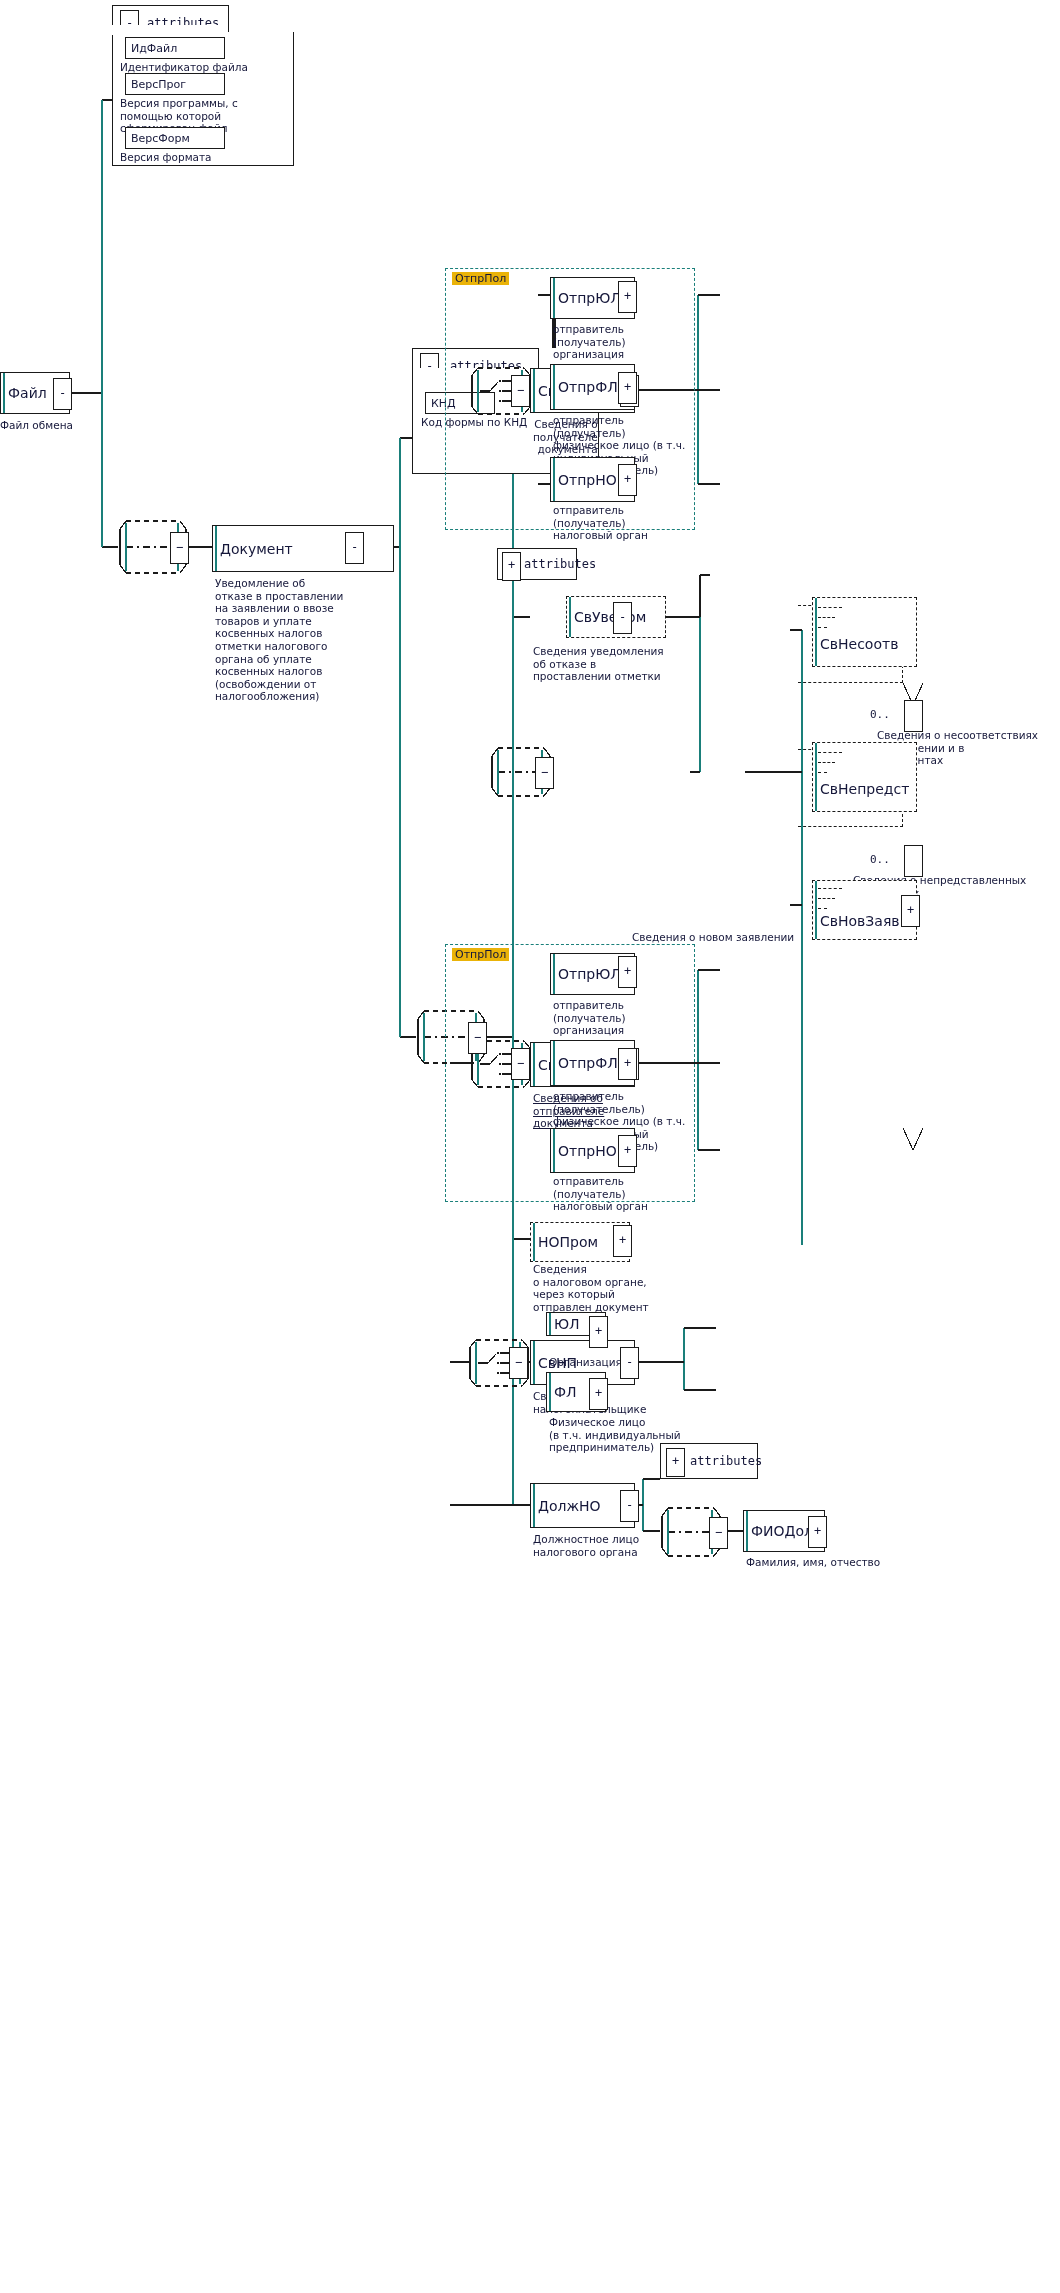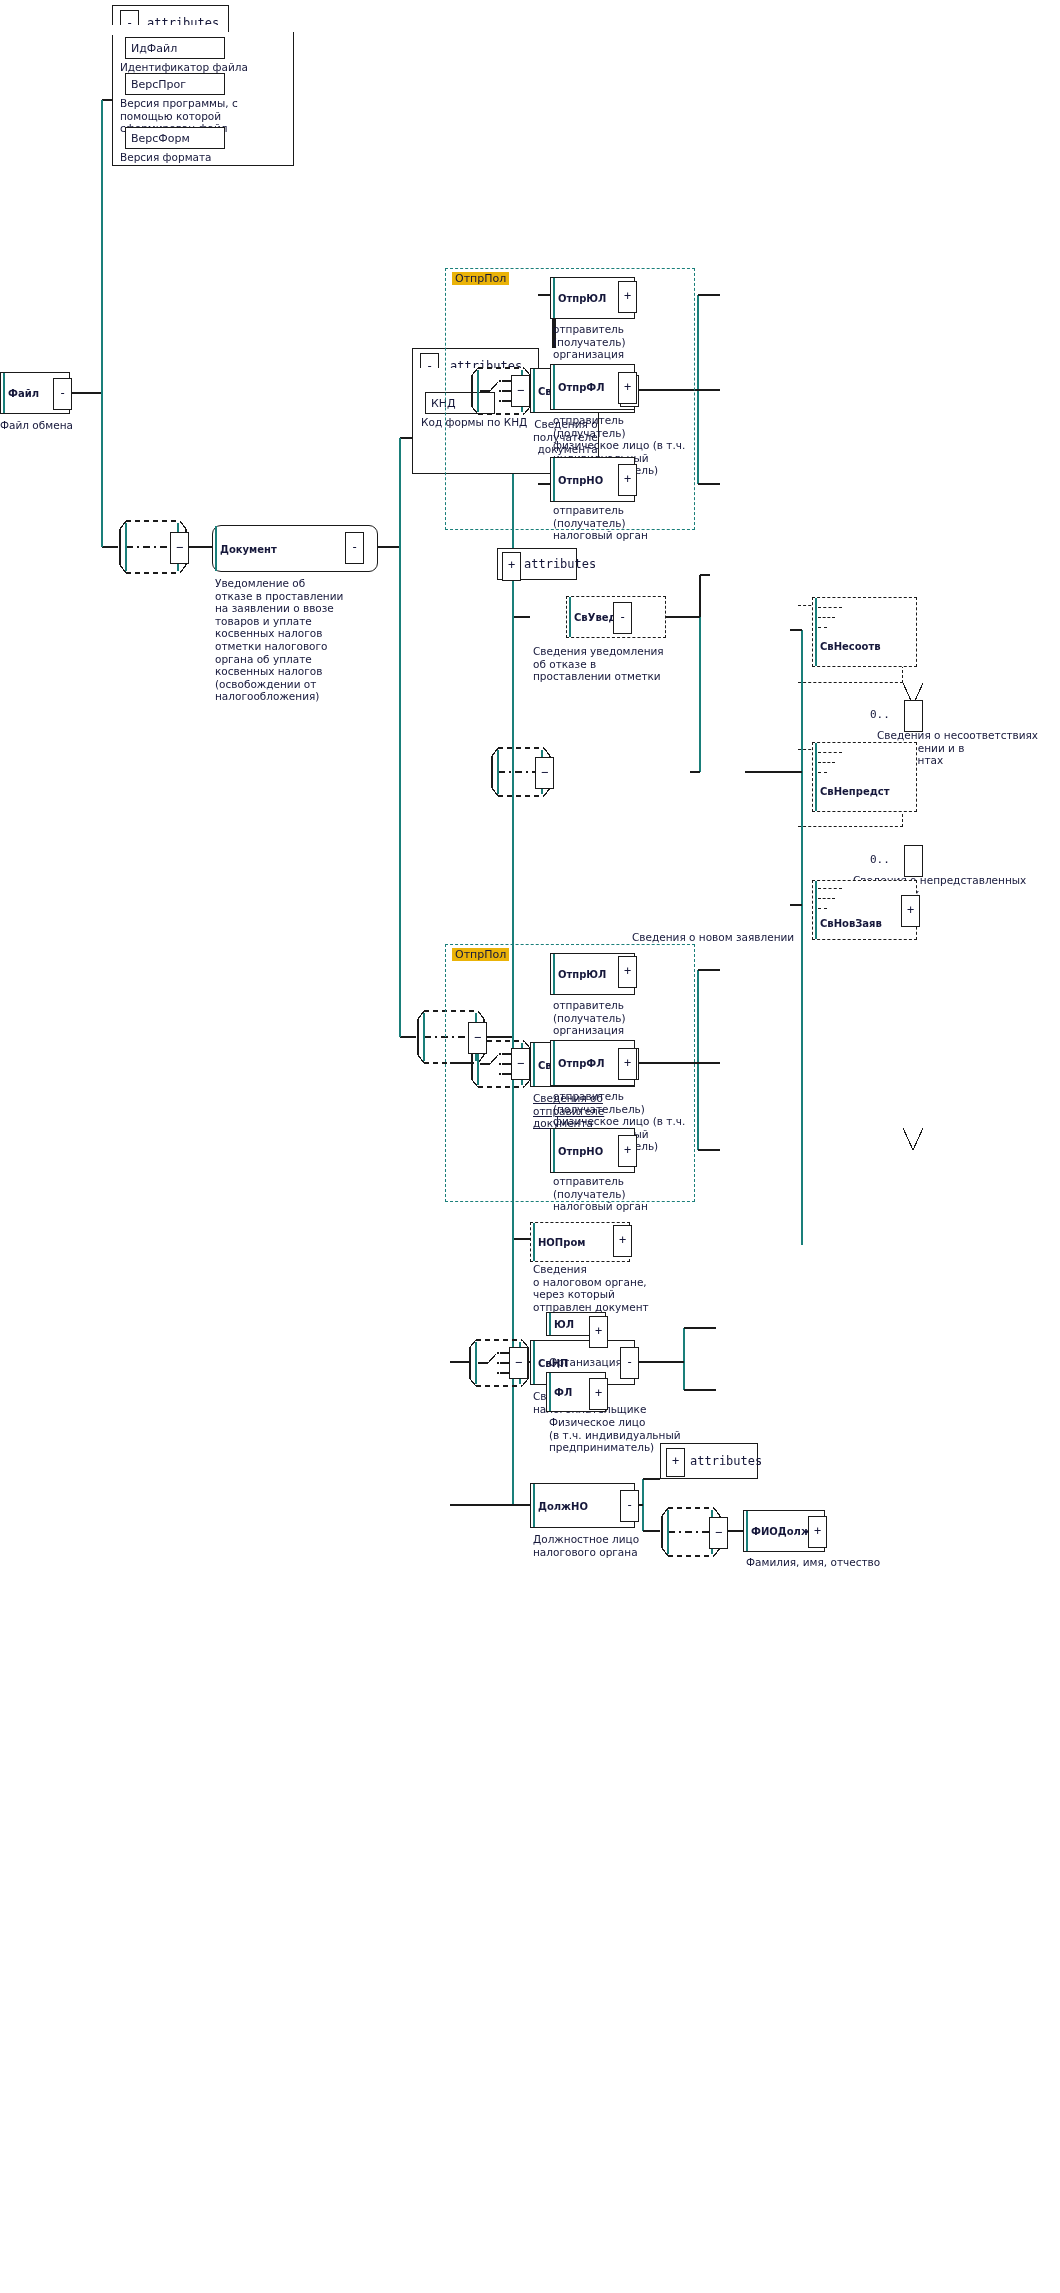--- a/index.html
+++ b/index.html
@@ -5,21 +5,21 @@
 <style>
   html,body{margin:0;padding:0;background:#ffffff;}
   body{font-family:"DejaVu Sans", sans-serif;}
   #canvas{position:relative;width:1060px;height:2293px;background:#fff;overflow:hidden;}
   svg.wires{position:absolute;left:0;top:0;width:1060px;height:2293px;pointer-events:none;}
 
   
   .node{position:absolute;box-sizing:border-box;border:1px solid #1a1a1a;background:#fff;}
   .node.dashed{border:1px dashed #1a1a1a;}
   .node .nlabel{position:absolute;left:7px;top:50%;transform:translateY(-50%);
-      font-size:10px;color:#15173a;white-space:nowrap;font-family:"DejaVu Sans",sans-serif;font-weight:bold;}
+      font-size:14px;color:#15173a;white-space:nowrap;font-family:"DejaVu Sans",sans-serif;}
   .node .tick{position:absolute;left:2px;top:0;bottom:0;width:2px;background:#1a7f7a;}
   .node .tick.dash{background:transparent;border-left:2px solid #1a7f7a;}
 
   
   .knob{position:absolute;width:17px;height:30px;border:1px solid #1a1a1a;background:#fff;
       font-size:12px;line-height:28px;text-align:center;color:#15173a;z-index:5;
       font-family:"DejaVu Sans Mono",monospace;}
 
   
   .cap{position:absolute;font-size:10.5px;line-height:12.6px;color:#15173a;white-space:pre;
@@ -206,21 +206,21 @@
         <path d="M8,4 L62,4" stroke-dasharray="5,4"></path>
         <path d="M8,56 L62,56" stroke-dasharray="5,4"></path>
         <line x1="8" y1="30" x2="62" y2="30" stroke-dasharray="7,4,2,4"></line>
         <line x1="8" y1="6" x2="8" y2="54" stroke="#1a7f7a" stroke-width="2"></line>
         <line x1="60" y1="6" x2="60" y2="54" stroke="#1a7f7a" stroke-width="2"></line>
       </g>
     </svg>
   </div>
   <div class="knob" style="left:170px;top:532px;">−</div>
 
-  <div class="node" style="left:212px;top:525px;width:166px;height:47px;border-radius:9px;">
+  <div class="node" style="left:212px;top:525px;width:182px;height:47px;">
     <div class="tick"></div>
     <span class="nlabel">Документ</span>
   </div>
   <div class="knob" style="left:345px;top:532px;">-</div>
   <div class="cap" style="left:215px;top:577px;">Уведомление об
 отказе в проставлении
 на заявлении о ввозе
 товаров и уплате
 косвенных налогов
 отметки налогового

